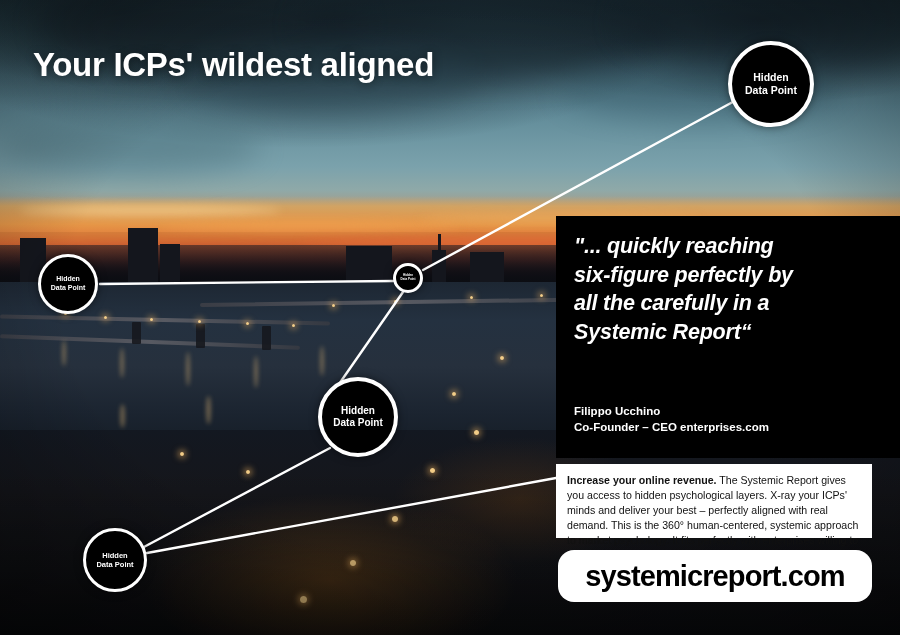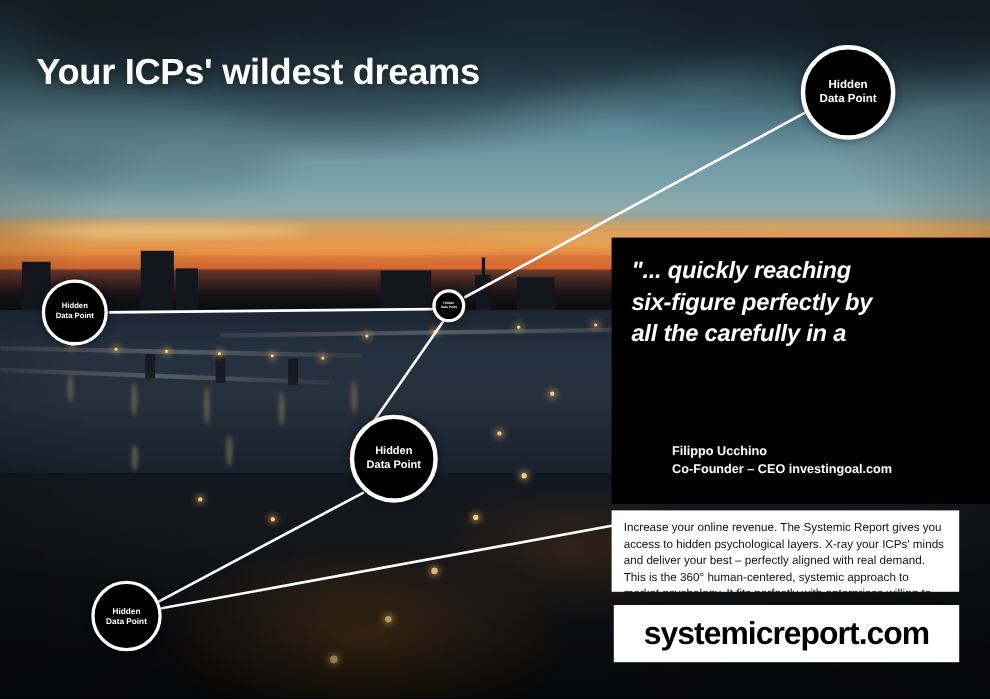--- a/index.html
+++ b/index.html
@@ -173,44 +173,44 @@
     letter-spacing: -0.2px;
   }
   .quote-text div { white-space: nowrap; }
   .quote-attr {
     position: absolute;
     left: 18px; bottom: 22px;
     color: #fff;
     font-size: 11.5px;
     font-weight: bold;
     line-height: 1.45;
-    margin-left: 37px;
   }
 
   .para-box {
     position: absolute;
     left: 556px; top: 464px;
     width: 316px; height: 74px;
     background: #fff;
     box-sizing: border-box;
     padding: 9px 11px;
     color: #111;
     font-size: 10.6px;
     line-height: 1.42;
   }
-  .para-box b { font-weight: normal; }
+  .para-box b { font-weight: bold; }
 
   .url-box {
     position: absolute;
     left: 558px; top: 550px;
     width: 314px; height: 52px;
     background: #fff;
     display: flex;
     align-items: center;
     justify-content: center;
+    border-radius: 16px;
   }
   .url-text {
     color: #000;
     font-size: 29px;
     font-weight: bold;
     letter-spacing: -0.9px;
   }
 </style>
 </head>
 <body>
@@ -287,21 +287,21 @@
     <div class="reflect" style="left:186px; top:352px; width:4px; height:34px;"></div>
     <div class="reflect" style="left:254px; top:356px; width:4px; height:32px;"></div>
     <div class="reflect" style="left:320px; top:346px; width:4px; height:30px;"></div>
     <div class="reflect" style="left:206px; top:396px; width:5px; height:28px;"></div>
     <div class="reflect" style="left:120px; top:404px; width:5px; height:24px;"></div>
 
     <div class="vignette"></div>
   </div>
 
   <div class="headline">
-    <div>Your ICPs' wildest dreams</div>
+    <div>Your ICPs' wildest aligned</div>
   </div>
 
   <svg id="net" viewBox="0 0 900 635">
     <g stroke="#ffffff" stroke-width="2.4" fill="none" stroke-linecap="round">
       <line x1="423" y1="270" x2="742" y2="97"></line>
       <line x1="393" y1="281" x2="100" y2="284"></line>
       <line x1="403" y1="292" x2="337" y2="387"></line>
       <line x1="330" y1="448" x2="142" y2="548"></line>
       <line x1="147" y1="553" x2="556" y2="478"></line>
     </g>
@@ -340,24 +340,25 @@
       <div>Hidden</div>
       <div>Data Point</div>
     </div>
   </div>
 
   <div class="quote-box">
     <div class="quote-text">
       <div>"... quickly reaching</div>
       <div>six-figure perfectly by</div>
       <div>all the carefully in a</div>
+      <div>Systemic Report“</div>
     </div>
     <div class="quote-attr">
       <div>Filippo Ucchino</div>
-      <div>Co-Founder – CEO investingoal.com</div>
+      <div>Co-Founder – CEO enterprises.com</div>
     </div>
   </div>
 
   <div class="para-box">
     <b>Increase your online revenue.</b><span> The Systemic Report gives you access to hidden psychological layers. X-ray your ICPs' minds and deliver your best – perfectly aligned with real demand. This is the 360° human-centered, systemic approach to market psychology. It fits perfectly with enterprises willing to grow.</span>
   </div>
 
   <div class="url-box">
     <span class="url-text">systemicreport.com</span>
   </div>

